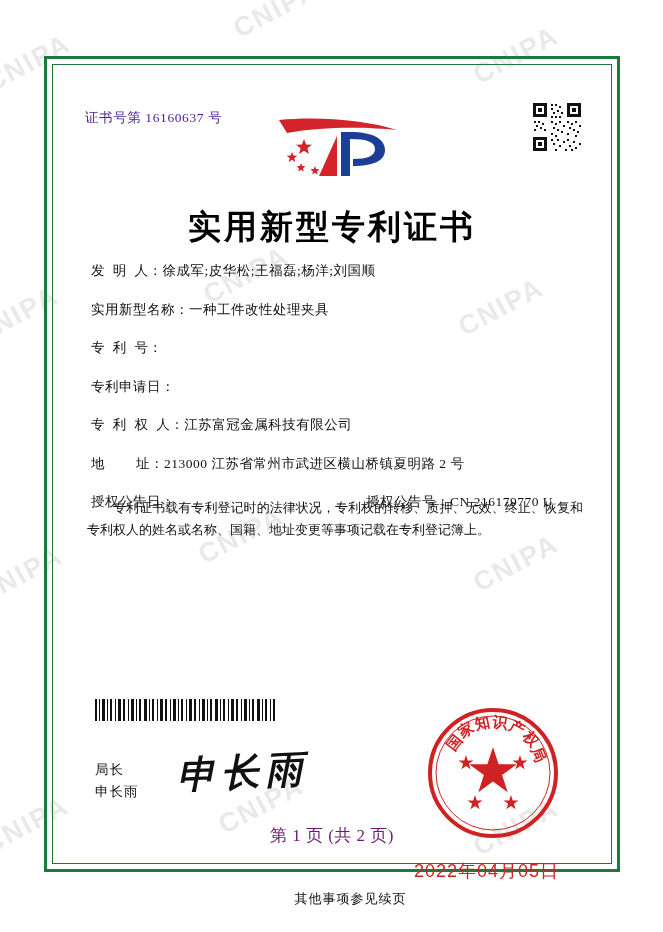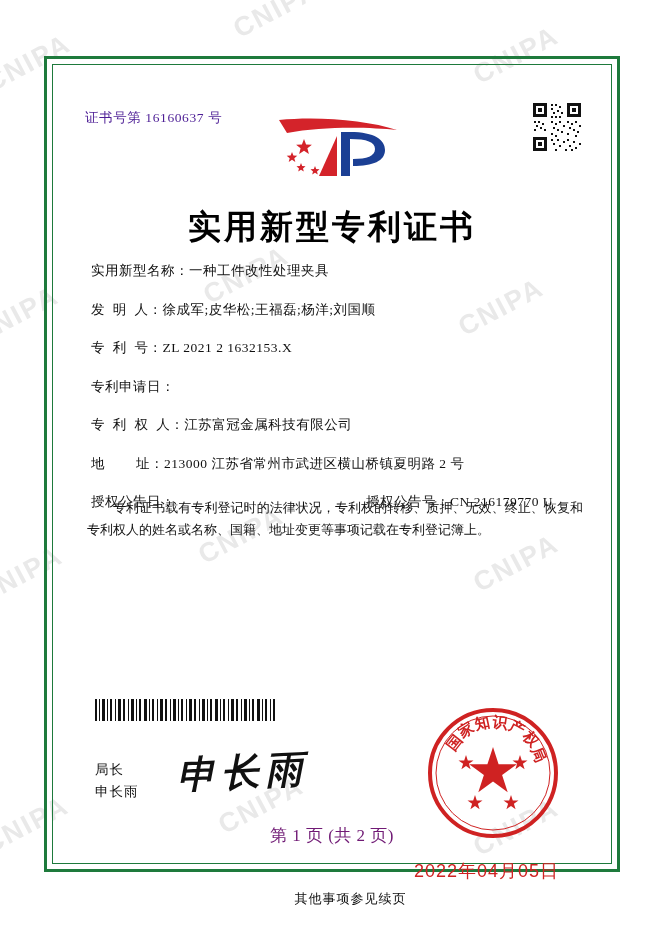--- a/index.html
+++ b/index.html
@@ -333,30 +333,29 @@
           <polygon points="44,49 45.2,52.1 48.5,52.3 46,54.4 46.8,57.6 44,55.7 41.2,57.6 42,54.4 39.5,52.3 42.8,52.1"></polygon>
           <polygon points="58,52 59.2,55.1 62.5,55.3 60,57.4 60.8,60.6 58,58.7 55.2,60.6 56,57.4 53.5,55.3 56.8,55.1"></polygon>
         </g>
       </svg>
     </div>
 
     <div class="title">实用新型专利证书</div>
 
     <div class="fields">
       <div class="field-row">
+        <span class="f-label">发  明  人：</span>
+        <span class="f-value">徐成军;皮华松;王福磊;杨洋;刘国顺</span>
+      </div>
+      <div class="field-row">
         <span class="f-label">实用新型名称：</span>
         <span class="f-value">一种工件改性处理夹具</span>
       </div>
       <div class="field-row">
-        <span class="f-label">发  明  人：</span>
-        <span class="f-value">徐成军;皮华松;王福磊;杨洋;刘国顺</span>
-      </div>
-      <div class="field-row">
         <span class="f-label">专  利  号：</span>
-        <span class="f-value">ZL 2021 2 1632153.X</span>
       </div>
       <div class="field-row">
         <span class="f-label">专利申请日：</span>
       </div>
       <div class="field-row">
         <span class="f-label">专  利  权  人：</span>
         <span class="f-value">江苏富冠金属科技有限公司</span>
       </div>
       <div class="field-row">
         <span class="f-label">地        址：</span>

